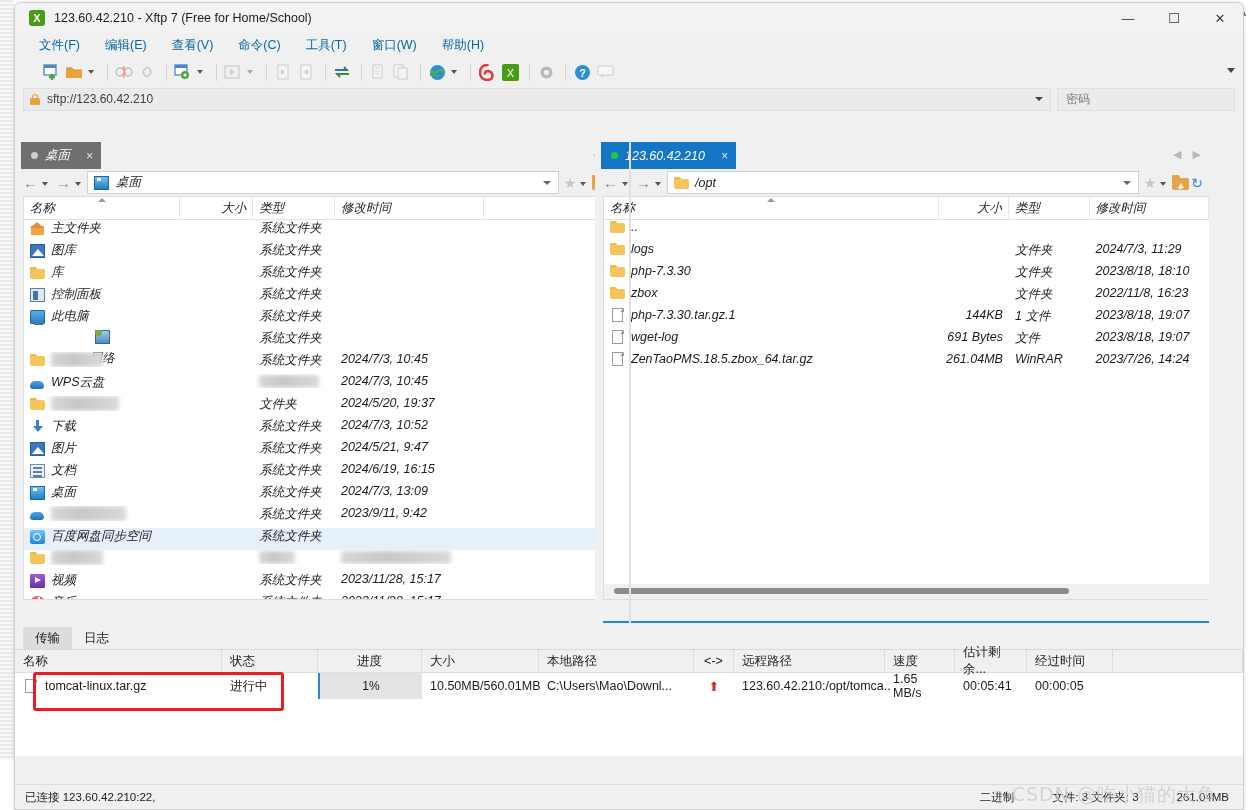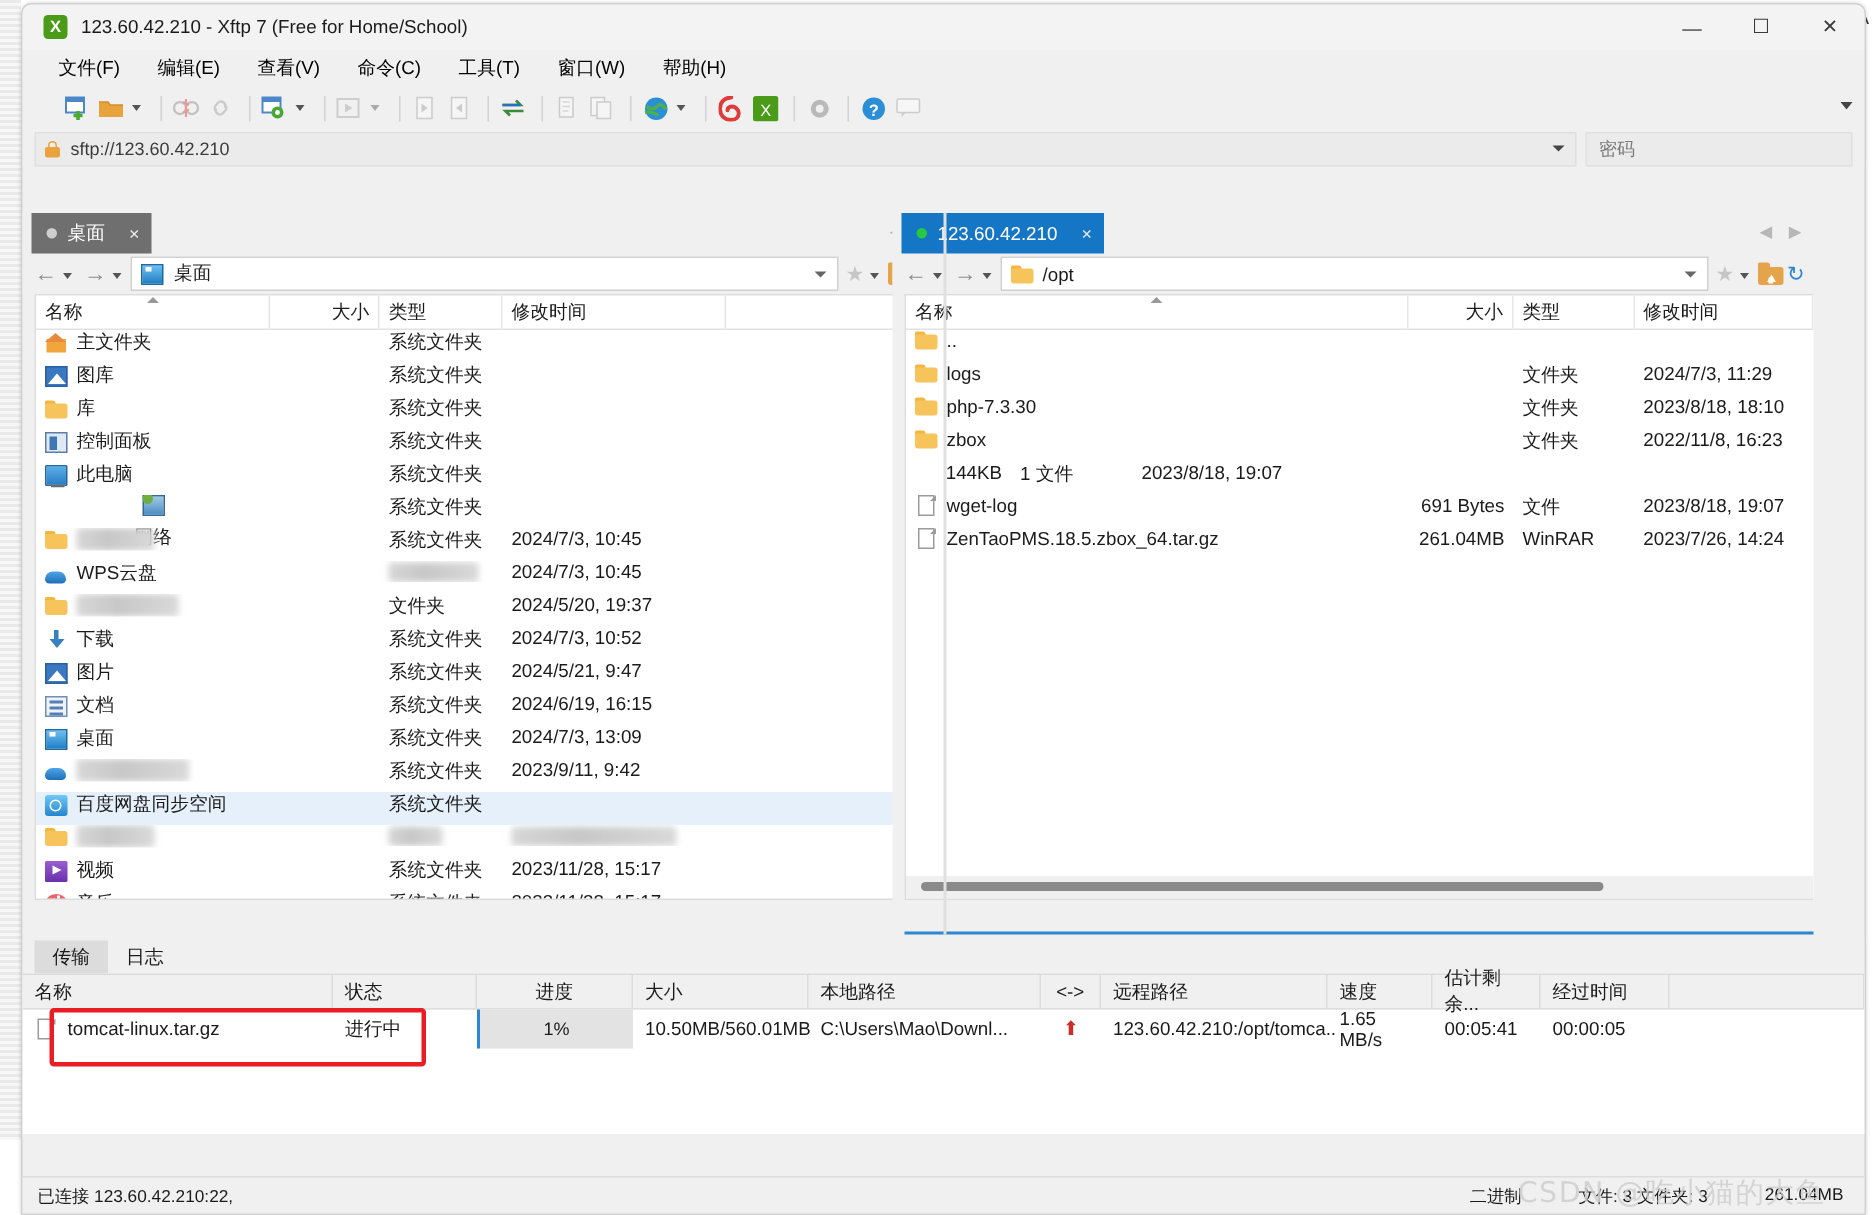--- a/index.html
+++ b/index.html
@@ -26,21 +26,21 @@
   
   .titlebar{height:30px;background:#f3f3f3;display:flex;align-items:center;position:relative;}
   .tb-icon{width:16px;height:16px;margin-left:14px;border-radius:3px;background:#4a9b18;
       display:flex;align-items:center;justify-content:center;color:#fff;font-size:11px;font-weight:bold;}
   .tb-title{margin-left:9px;font-size:12.5px;color:#1b1b1b;}
   .wbtns{position:absolute;right:0;top:0;height:30px;display:flex;}
   .wbtn{width:46px;height:30px;display:flex;align-items:center;justify-content:center;color:#3a3a3a;font-size:13px;}
 
   
   .menubar{height:24px;background:#f0f0f0;display:flex;align-items:center;padding-left:22px;}
-  .menu-item{font-size:12.5px;color:#000000;margin-right:21px;padding:2px 2px;}
+  .menu-item{font-size:12.5px;color:#0369a1;margin-right:21px;padding:2px 2px;}
 
   
   .toolbar{height:30px;background:#f0f0f0;display:flex;align-items:center;padding-left:26px;position:relative;}
   .tbtn{width:20px;height:20px;margin-right:3px;display:flex;align-items:center;justify-content:center;position:relative;}
   .caret{width:0;height:0;border-left:3.5px solid transparent;border-right:3.5px solid transparent;
       border-top:4px solid #555;margin:0 7px 0 1px;}
   .sep{width:1px;height:17px;background:#d2d2d2;margin:0 6px;}
   .tb-overflow{position:absolute;right:8px;top:11px;width:0;height:0;
       border-left:4px solid transparent;border-right:4px solid transparent;border-top:5px solid #444;}
 
@@ -62,21 +62,21 @@
 
   
   .hintrow{height:26px;background:#f0f0f0;display:flex;align-items:center;padding-left:22px;}
   .hint-arrow{width:13px;height:12px;margin-right:7px;position:relative;}
   .hint-arrow:before{content:"";position:absolute;left:0;top:0;width:4px;height:12px;background:#d0343a;}
   .hint-arrow:after{content:"";position:absolute;left:4px;top:2px;width:0;height:0;
       border-top:4px solid transparent;border-bottom:4px solid transparent;border-left:8px solid #2f6fb5;}
   .hint-text{font-size:12px;color:#555;}
 
   
-  .panes{position:absolute;left:0;top:139px;width:1228px;height:481px;}
+  .panes{position:absolute;left:0;top:139px;width:1228px;height:481px;font-style:italic;}
   .pane{position:absolute;top:0;height:481px;background:#f0f0f0;}
   .pane-left{left:0;width:614px;}
   .pane-right{left:580px;width:614px;}
 
   .tabrow{height:27px;position:relative;background:#f0f0f0;}
   .tab{position:absolute;left:6px;top:0;height:27px;display:flex;align-items:center;padding:0 8px 0 10px;
       background:#6f6f6f;color:#fff;font-size:12.5px;}
   .tab.active-remote{background:#1676c6;}
   .tab .dot{width:7px;height:7px;border-radius:50%;background:#cfcfcf;margin-right:7px;}
   .tab.active-remote .dot{background:#27c93f;}
@@ -712,20 +712,27 @@
                     <span class="f2"></span>
                     <span class="f1"></span>
                   </span>
                   <span>zbox</span>
                 </div>
                 <div class="cell num" style="width: 70px;"></div>
                 <div class="cell" style="width: 81px;"><span>文件夹</span></div>
                 <div class="cell" style="width: 120px;"><span>2022/11/8, 16:23</span></div>
               </div>
               <div class="row">
+                <div class="cell name" style="width: 337px;">
+                  <span class="ic file">
+                    <span class="p"></span>
+                    <span class="c"></span>
+                  </span>
+                  <span>php-7.3.30.tar.gz.1</span>
+                </div>
                 <div class="cell num" style="width: 70px;">144KB</div>
                 <div class="cell" style="width: 81px;"><span>1 文件</span></div>
                 <div class="cell" style="width: 120px;"><span>2023/8/18, 19:07</span></div>
               </div>
               <div class="row">
                 <div class="cell name" style="width: 337px;">
                   <span class="ic file">
                     <span class="p"></span>
                     <span class="c"></span>
                   </span>

